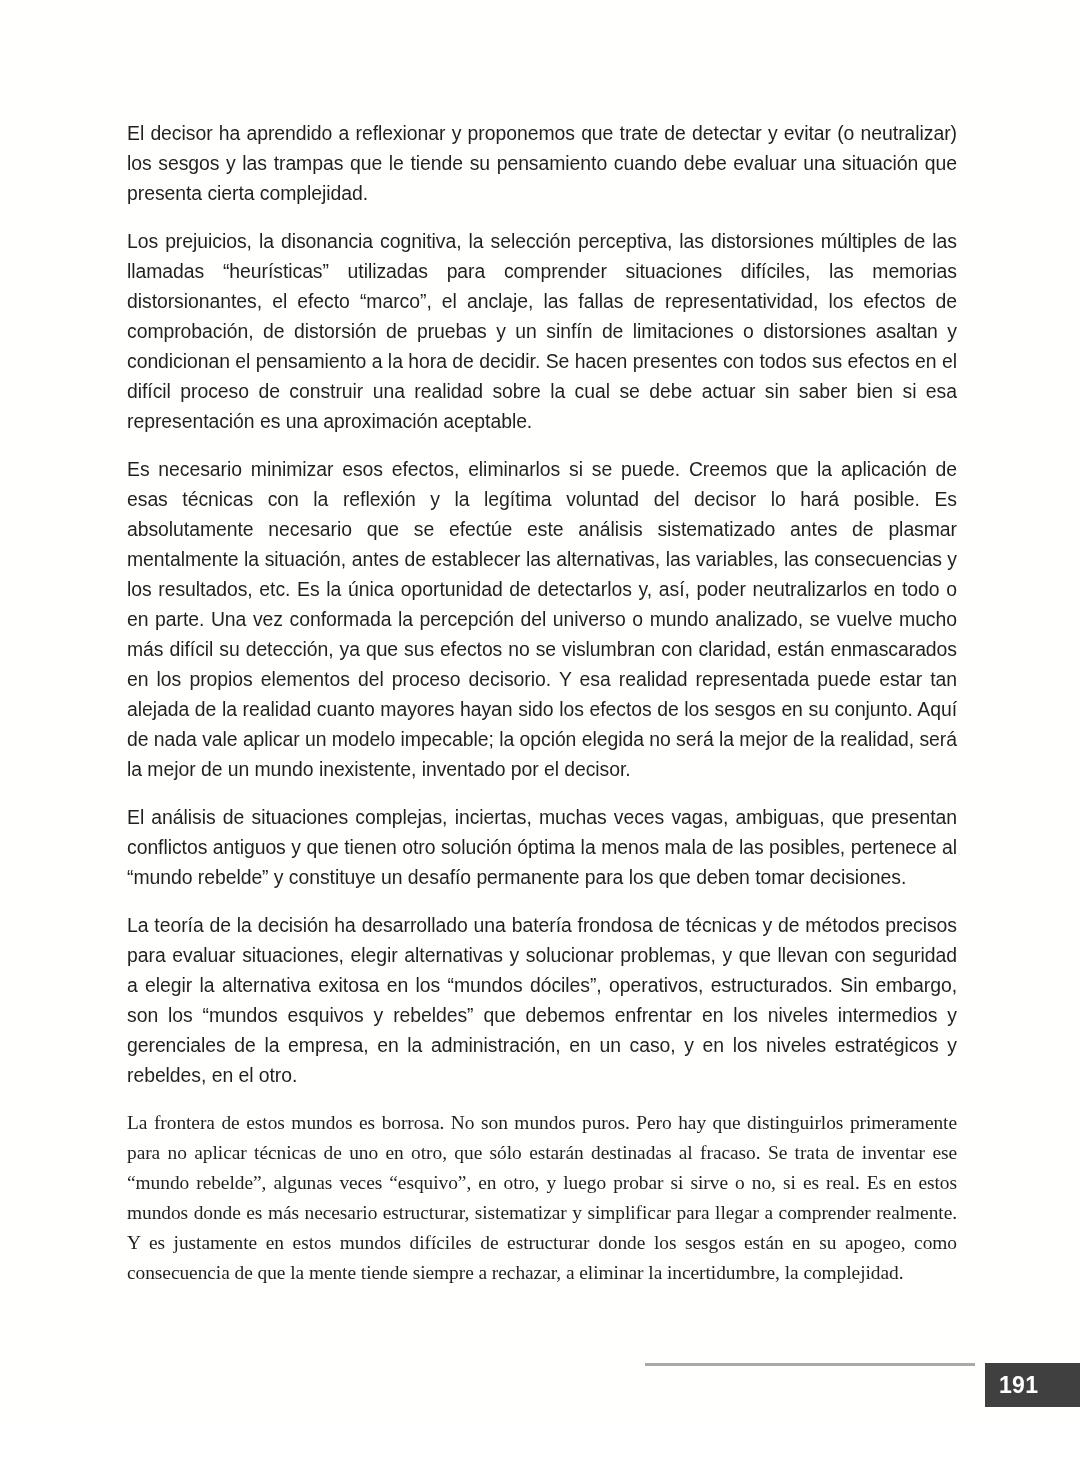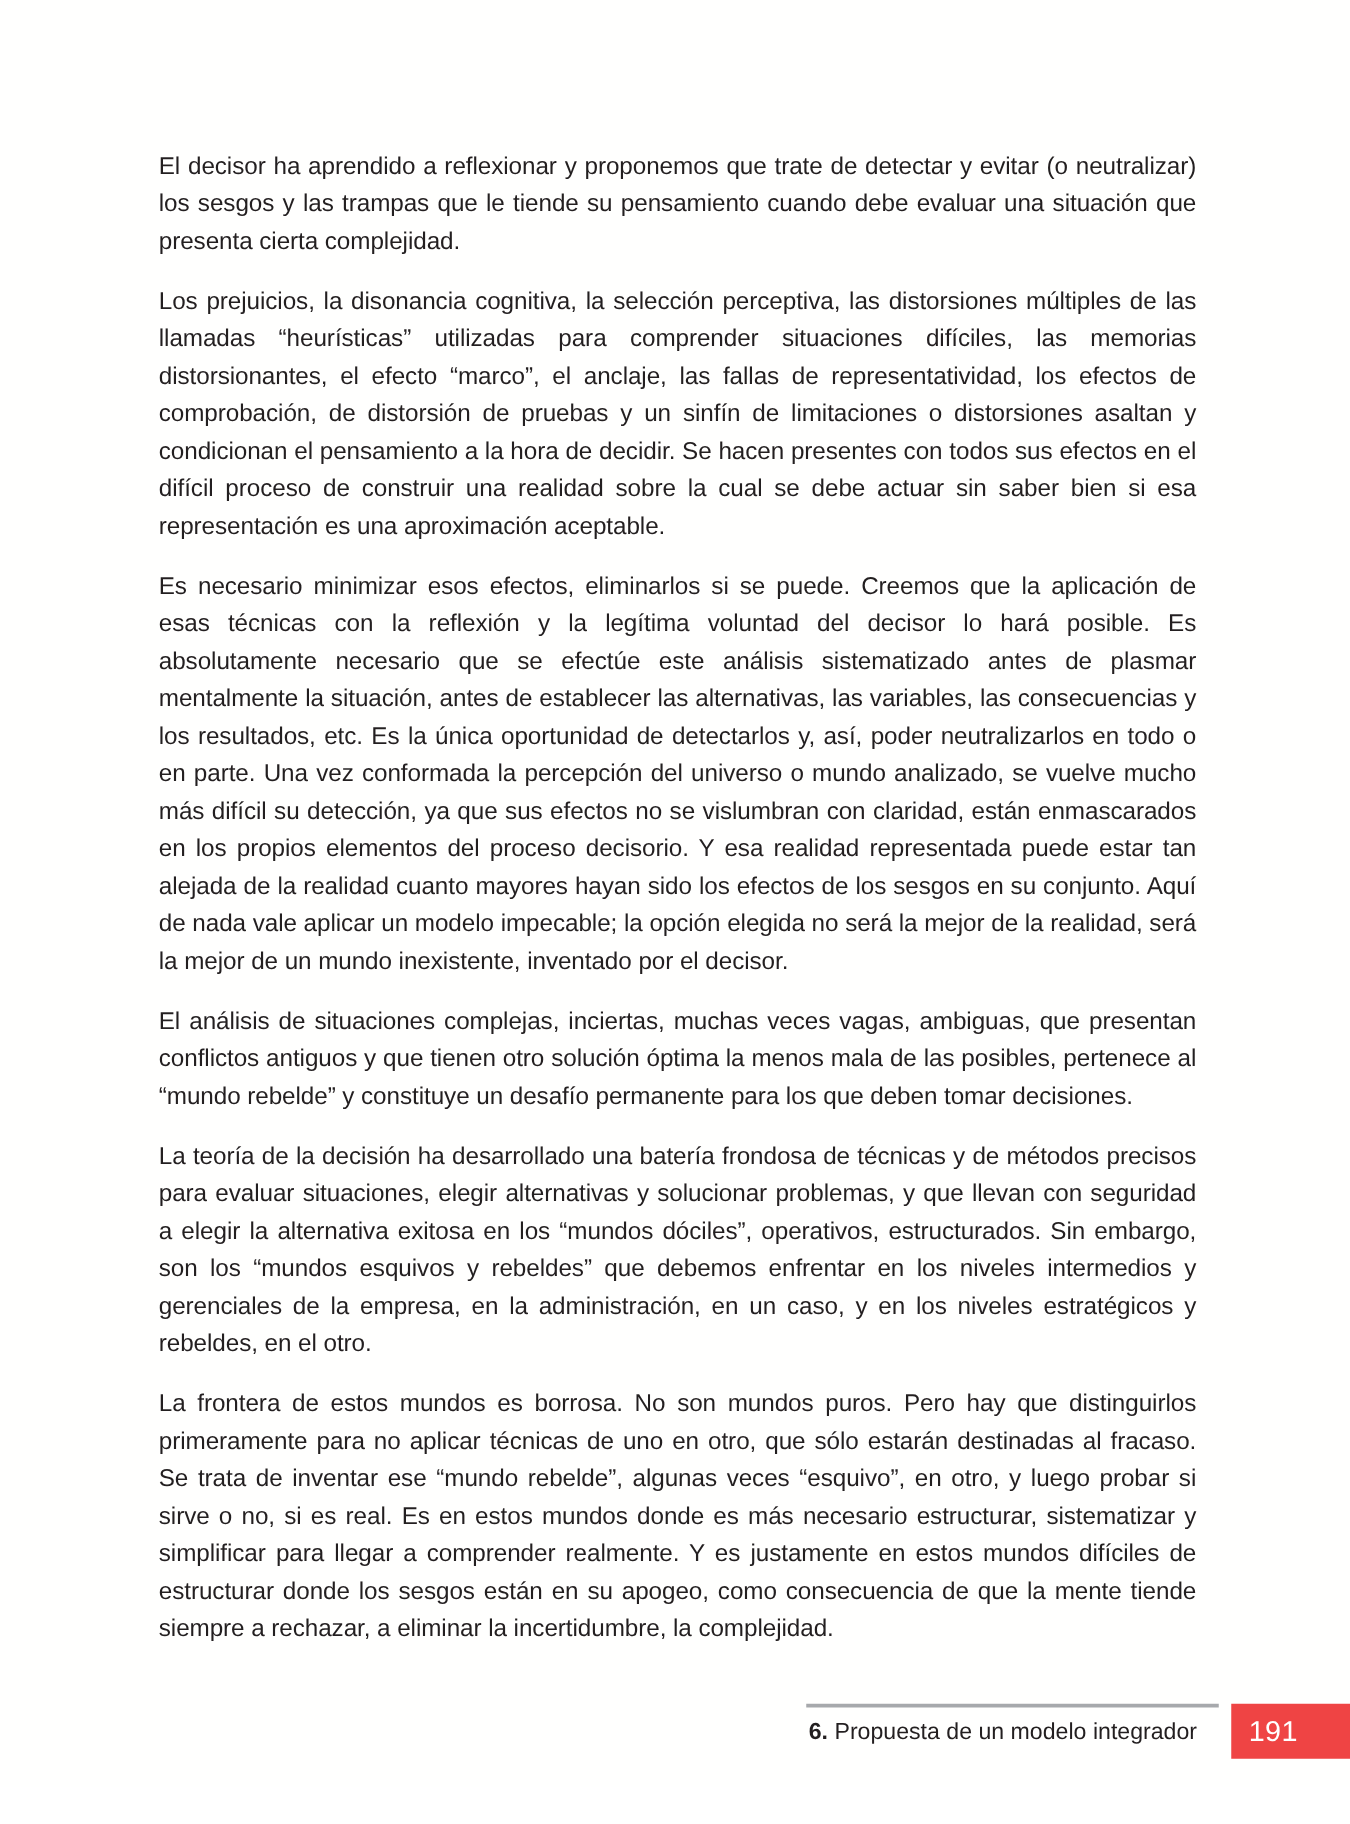--- a/index.html
+++ b/index.html
@@ -26,20 +26,21 @@
     font-size: 19.4px;
     line-height: 30px;
     color: #231f20;
     text-align: justify;
     text-justify: inter-word;
     hyphens: none;
     letter-spacing: -0.05px;
   }
   .para:last-child {
     margin-bottom: 0;
+    font-family: Liberation Serif, serif;
   }
   
   .footer {
     position: absolute;
     left: 0;
     top: 1355px;
     width: 1080px;
     height: 70px;
   }
   .footer-rule {
@@ -63,21 +64,22 @@
   }
   .footer-caption .chapnum {
     font-weight: bold;
   }
   .page-number-box {
     position: absolute;
     left: 985px;
     top: 8px;
     width: 95px;
     height: 44px;
-    background: #ef4444;
+    background: #404040;
+    font-weight: bold;
   }
   .page-number-box .num {
     position: absolute;
     left: 14px;
     top: 9px;
     font-size: 23px;
     line-height: 26px;
     color: #ffffff;
     letter-spacing: 0.3px;
   }
@@ -91,19 +93,18 @@
     <p class="para">El decisor ha aprendido a reflexionar y proponemos que trate de detectar y evitar (o neutralizar) los sesgos y las trampas que le tiende su pensamiento cuando debe evaluar una situación que presenta cierta complejidad.</p>
     <p class="para">Los prejuicios, la disonancia cognitiva, la selección perceptiva, las distorsiones múltiples de las llamadas “heurísticas” utilizadas para comprender situaciones difíciles, las memorias distorsionantes, el efecto “marco”, el anclaje, las fallas de representatividad, los efectos de comprobación, de distorsión de pruebas y un sinfín de limitaciones o distorsiones asaltan y condicionan el pensamiento a la hora de decidir. Se hacen presentes con todos sus efectos en el difícil proceso de construir una realidad sobre la cual se debe actuar sin saber bien si esa representación es una aproximación aceptable.</p>
     <p class="para">Es necesario minimizar esos efectos, eliminarlos si se puede. Creemos que la aplicación de esas técnicas con la reflexión y la legítima voluntad del decisor lo hará posible. Es absolutamente necesario que se efectúe este análisis sistematizado antes de plasmar mentalmente la situación, antes de establecer las alternativas, las variables, las consecuencias y los resultados, etc. Es la única oportunidad de detectarlos y, así, poder neutralizarlos en todo o en parte. Una vez conformada la percepción del universo o mundo analizado, se vuelve mucho más difícil su detección, ya que sus efectos no se vislumbran con claridad, están enmascarados en los propios elementos del proceso decisorio. Y esa realidad representada puede estar tan alejada de la realidad cuanto mayores hayan sido los efectos de los sesgos en su conjunto. Aquí de nada vale aplicar un modelo impecable; la opción elegida no será la mejor de la realidad, será la mejor de un mundo inexistente, inventado por el decisor.</p>
     <p class="para">El análisis de situaciones complejas, inciertas, muchas veces vagas, ambiguas, que presentan conflictos antiguos y que tienen otro solución óptima la menos mala de las posibles, pertenece al “mundo rebelde” y constituye un desafío permanente para los que deben tomar decisiones.</p>
     <p class="para">La teoría de la decisión ha desarrollado una batería frondosa de técnicas y de métodos precisos para evaluar situaciones, elegir alternativas y solucionar problemas, y que llevan con seguridad a elegir la alternativa exitosa en los “mundos dóciles”, operativos, estructurados. Sin embargo, son los “mundos esquivos y rebeldes” que debemos enfrentar en los niveles intermedios y gerenciales de la empresa, en la administración, en un caso, y en los niveles estratégicos y rebeldes, en el otro.</p>
     <p class="para">La frontera de estos mundos es borrosa. No son mundos puros. Pero hay que distinguirlos primeramente para no aplicar técnicas de uno en otro, que sólo estarán destinadas al fracaso. Se trata de inventar ese “mundo rebelde”, algunas veces “esquivo”, en otro, y luego probar si sirve o no, si es real. Es en estos mundos donde es más necesario estructurar, sistematizar y simplificar para llegar a comprender realmente. Y es justamente en estos mundos difíciles de estructurar donde los sesgos están en su apogeo, como consecuencia de que la mente tiende siempre a rechazar, a eliminar la incertidumbre, la complejidad.</p>
   </div>
 
   <div class="footer">
     <div class="footer-rule"></div>
-    <div class="footer-caption"><span class="chapnum">6.</span> <span>Propuesta de un modelo integrador</span></div>
     <div class="page-number-box">
       <span class="num">191</span>
     </div>
   </div>
 
 </div>
 
 </body></html>

